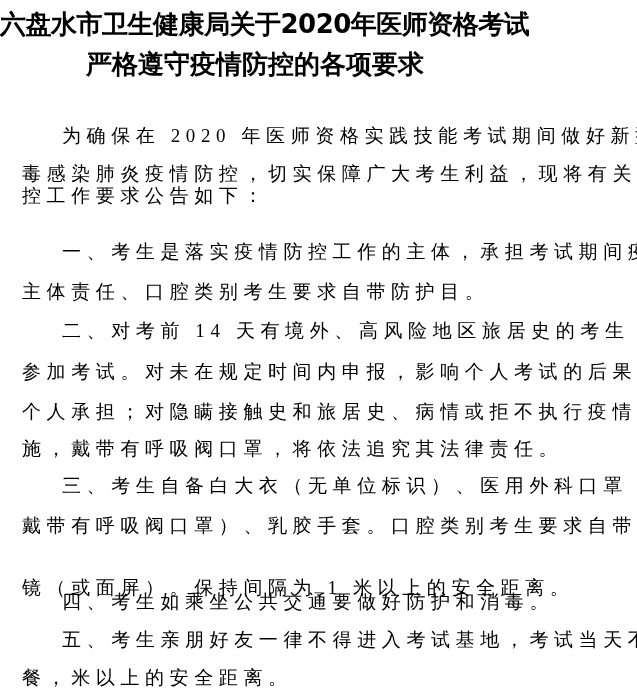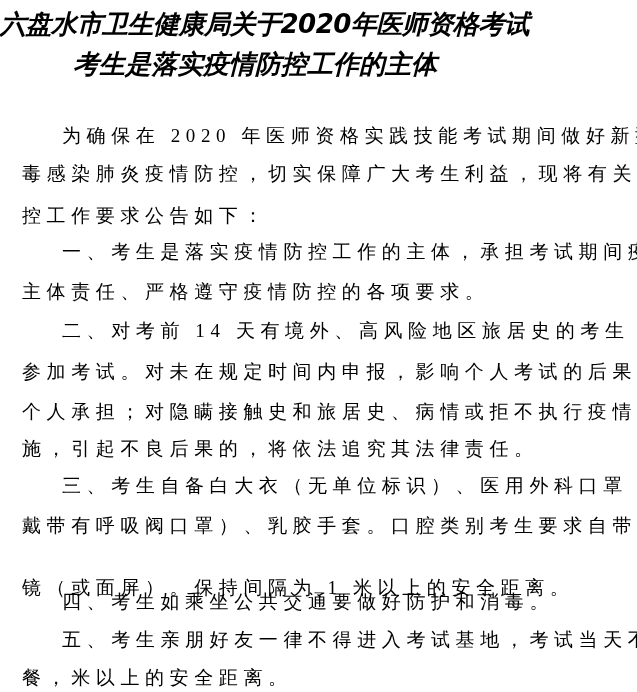--- a/index.html
+++ b/index.html
@@ -1,49 +1,49 @@
 <!DOCTYPE html>
 <html><head>
 <meta charset="utf-8">
 <style>
   html, body { margin: 0; padding: 0; background: #ffffff; }
   body { width: 637px; height: 692px; overflow: hidden; position: relative; color: #000; }
   .title {
     position: absolute; left: 0; width: 510px; text-align: center;
     font-family: "DejaVu Sans", "Liberation Sans", sans-serif;
-    font-size: 26px; font-weight: bold; line-height: 32px; white-space: nowrap; font-style: italic;
+    font-size: 26px; font-weight: bold; line-height: 32px; white-space: nowrap;
   }
   .t1 { top: 8px; letter-spacing: -0.5px; }
   .t2 { top: 48px; }
   .line {
     position: absolute; left: 22px; width: 600px;
     font-family: "Liberation Serif", "DejaVu Serif", serif;
     font-size: 19px; line-height: 24px; white-space: nowrap;
     letter-spacing: 5.6px;
   }
   .indent { padding-left: 40px; }
 </style>
 </head>
 <body>
 
 <div>
   <div class="title t1">六盘水市卫生健康局关于2020年医师资格考试</div>
-  <div class="title t2">考生是落实疫情防控工作的主体</div>
+  <div class="title t2">严格遵守疫情防控的各项要求</div>
 
   <div class="line indent" style="top:124px">为确保在 2020 年医师资格实践技能考试期间做好新型冠状病</div>
   <div class="line" style="top:162px">毒感染肺炎疫情防控，切实保障广大考生利益，现将有关疫情防</div>
-  <div class="line" style="top:204px">控工作要求公告如下：</div>
+  <div class="line" style="top:184px">控工作要求公告如下：</div>
 
   <div class="line indent" style="top:240px">一、考生是落实疫情防控工作的主体，承担考试期间疫情防控</div>
-  <div class="line" style="top:280px">主体责任、严格遵守疫情防控的各项要求。</div>
+  <div class="line" style="top:280px">主体责任、口腔类别考生要求自带防护目。</div>
 
   <div class="line indent" style="top:319px">二、对考前 14 天有境外、高风险地区旅居史的考生，原则上不</div>
   <div class="line" style="top:360px">参加考试。对未在规定时间内申报，影响个人考试的后果由考生</div>
   <div class="line" style="top:400px">个人承担；对隐瞒接触史和旅居史、病情或拒不执行疫情防控措</div>
-  <div class="line" style="top:437px">施，引起不良后果的，将依法追究其法律责任。</div>
+  <div class="line" style="top:437px">施，戴带有呼吸阀口罩，将依法追究其法律责任。</div>
 
   <div class="line indent" style="top:474px">三、考生自备白大衣（无单位标识）、医用外科口罩（禁止佩</div>
   <div class="line" style="top:514px">戴带有呼吸阀口罩）、乳胶手套。口腔类别考生要求自带防护目</div>
   <div class="line" style="top:576px">镜（或面屏）。保持间隔为 1 米以上的安全距离。</div>
 
   <div class="line indent" style="top:590px">四、考生如乘坐公共交通要做好防护和消毒。</div>
 
   <div class="line indent" style="top:628px">五、考生亲朋好友一律不得进入考试基地，考试当天不提供午</div>
   <div class="line" style="top:666px">餐，米以上的安全距离。</div>
 </div>

